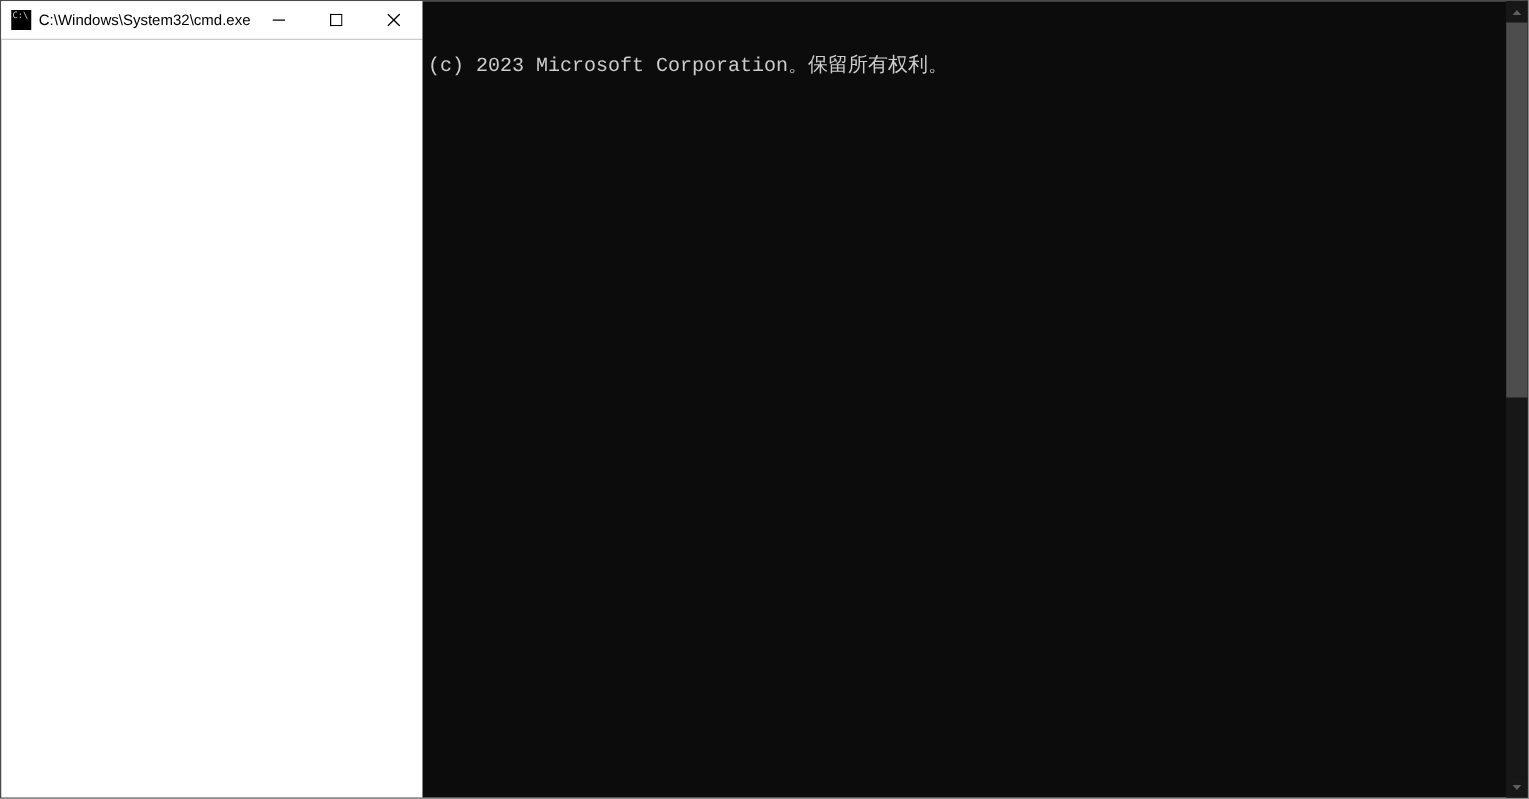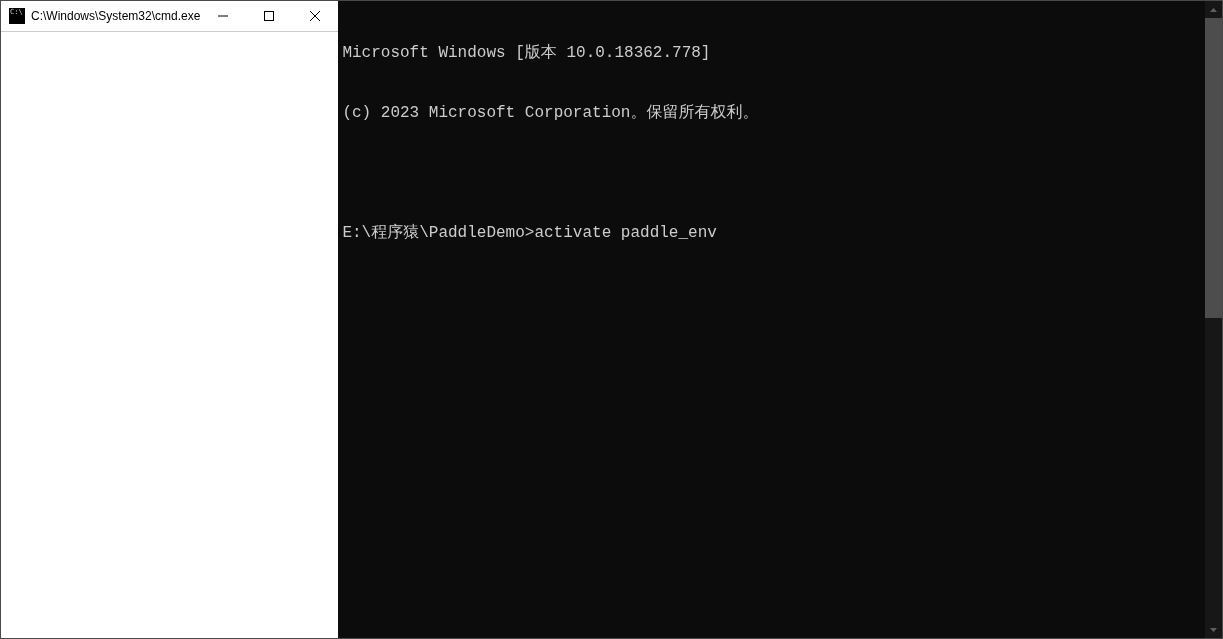--- a/index.html
+++ b/index.html
@@ -150,24 +150,22 @@
       <button class="win-btn close">
         <svg viewBox="0 0 10 10">
             <line x1="0" y1="0" x2="10" y2="10" stroke="#000" stroke-width="1"></line>
             <line x1="10" y1="0" x2="0" y2="10" stroke="#000" stroke-width="1"></line>
           </svg>
       </button>
     </div>
   </div>
   <div class="terminal-area">
     <div class="terminal-content">
-      <div class="terminal-line">Microsoft Windows [版本 10.0.18362.778]</div>
       <div class="terminal-line">(c) 2023 Microsoft Corporation。保留所有权利。</div>
       <div class="terminal-line"></div>
-      <div class="terminal-line">E:\程序猿\PaddleDemo&gt;activate paddle_env</div>
       <div class="terminal-line"></div>
     </div>
     <div class="scrollbar">
       <div class="scroll-arrow">
         <svg viewBox="0 0 7 4">
             <path d="M0 4 L3.5 0 L7 4 Z" fill="#606060"></path>
           </svg>
       </div>
       <div class="scroll-track">
         <div class="scroll-thumb"></div>

